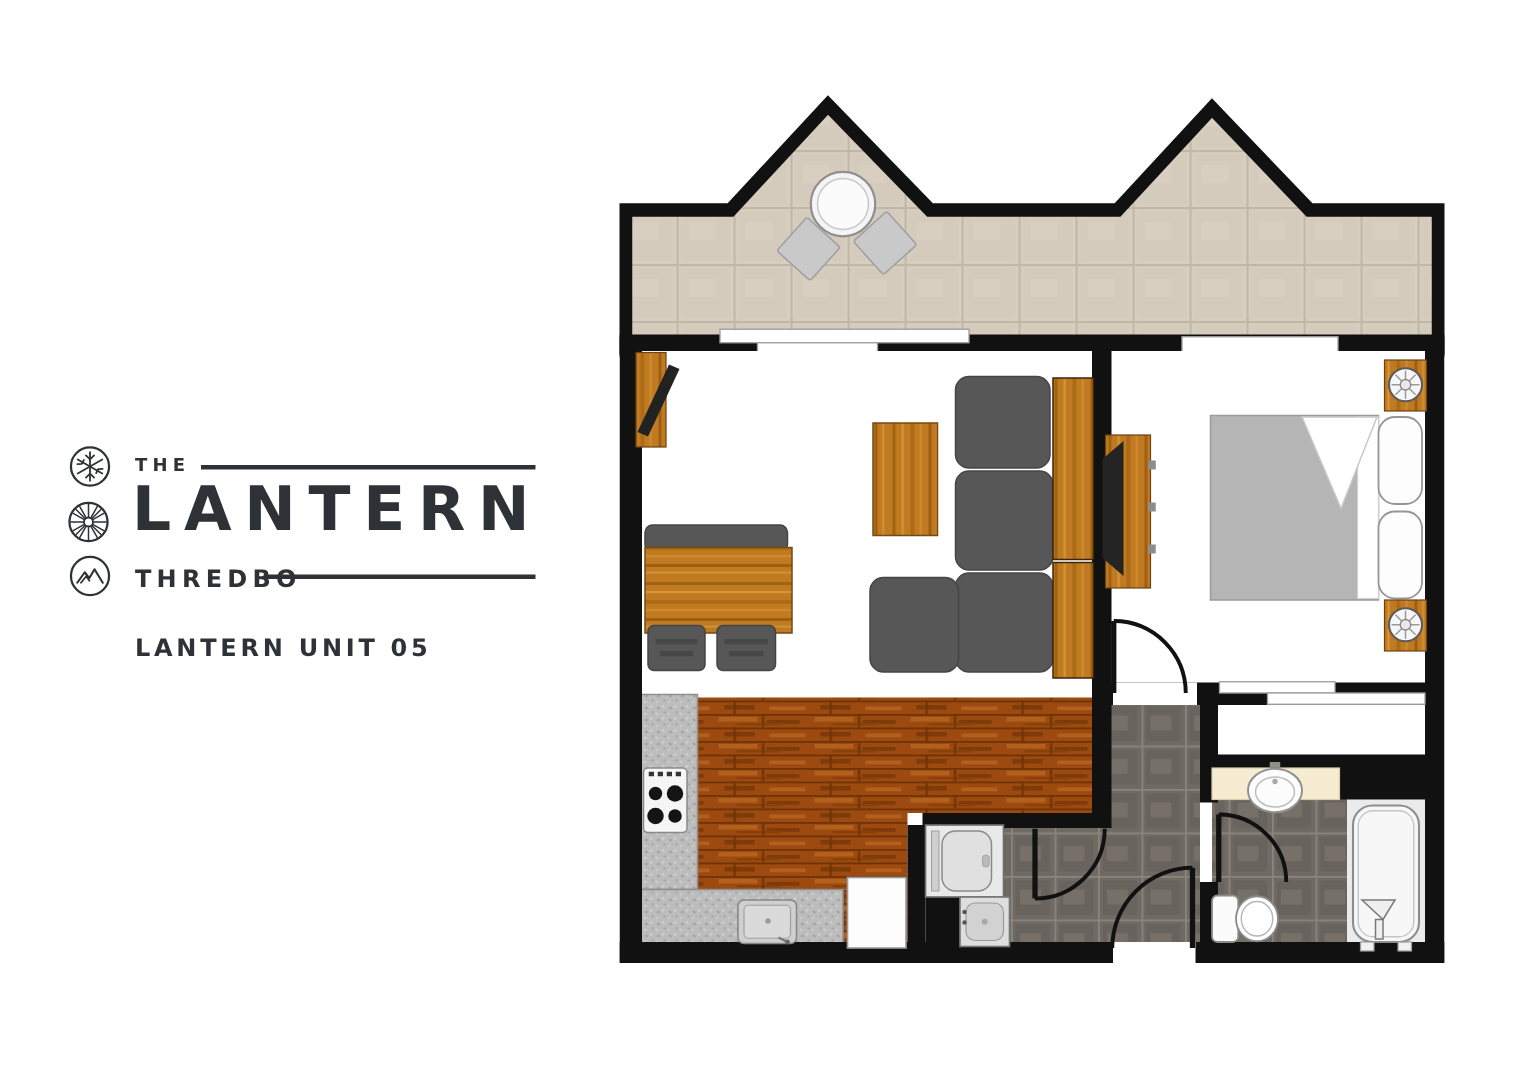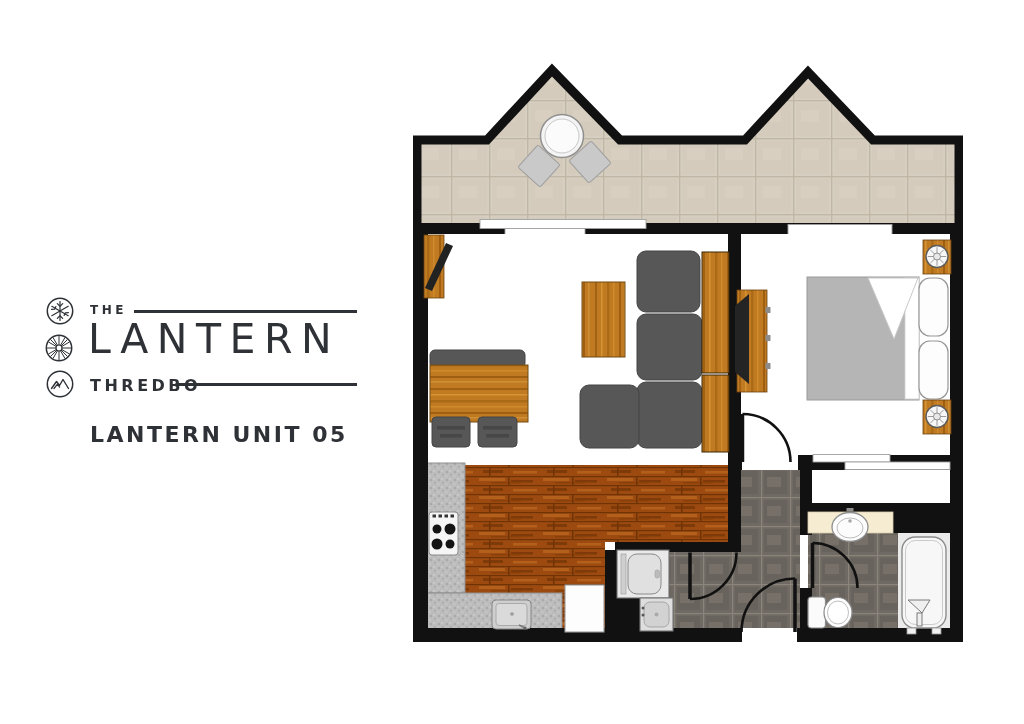--- a/index.html
+++ b/index.html
@@ -7,23 +7,23 @@
           font-family:"DejaVu Sans", sans-serif;padding-left:16px;}
   .logo{position:absolute;left:40px;top:280px;width:345px;height:185px;color:var(--logo-text,#2e3236);}
   .logo .icon{position:absolute;width:28px;height:28px;}
   .icon.i1{left:6px;top:17px;}
   .icon.i2{left:5px;top:54px;}
   .icon.i3{left:6px;top:90px;}
   .brand-the{position:absolute;left:50px;top:23px;font-size:12px;font-weight:700;letter-spacing:3.5px;}
   .rule{position:absolute;height:2.5px;background:var(--logo-text,#2e3236);}
   .rule1{left:94px;top:30px;width:223px;}
   .rule2{left:137px;top:103px;width:180px;}
-  .brand-name{position:absolute;left:48px;top:39px;font-size:41px;font-weight:400;letter-spacing:8.5px;line-height:1;}
+  .brand-name{position:absolute;left:48px;top:39px;font-size:41px;font-weight:700;letter-spacing:8.5px;line-height:1;}
   .brand-loc{position:absolute;left:50px;top:96px;font-size:16px;font-weight:700;letter-spacing:3.5px;}
-  .unit-label{position:absolute;left:50px;top:142px;font-size:22px;font-weight:700;letter-spacing:2.5px;}
+  .unit-label{position:absolute;left:50px;top:142px;font-size:16px;font-weight:700;letter-spacing:2.5px;}
   .plan{position:absolute;left:413px;top:62px;width:550px;height:580px;}
   
   .wall{fill:var(--wall,#111111);}
   .deckoutline{stroke:var(--wall,#111111);stroke-width:9;fill:url(#deckTiles);stroke-linejoin:miter;}
   .timber{fill:url(#timberFloor);}
   .counter{fill:url(#counterTex);stroke:#8e8e8e;stroke-width:1;}
   .dtile{fill:url(#darkTiles);}
   .sofa{fill:var(--sofa-gray,#575757);stroke:#454545;stroke-width:1;}
   .woodv{fill:url(#woodV);}
   .woodh{fill:url(#woodH);}

